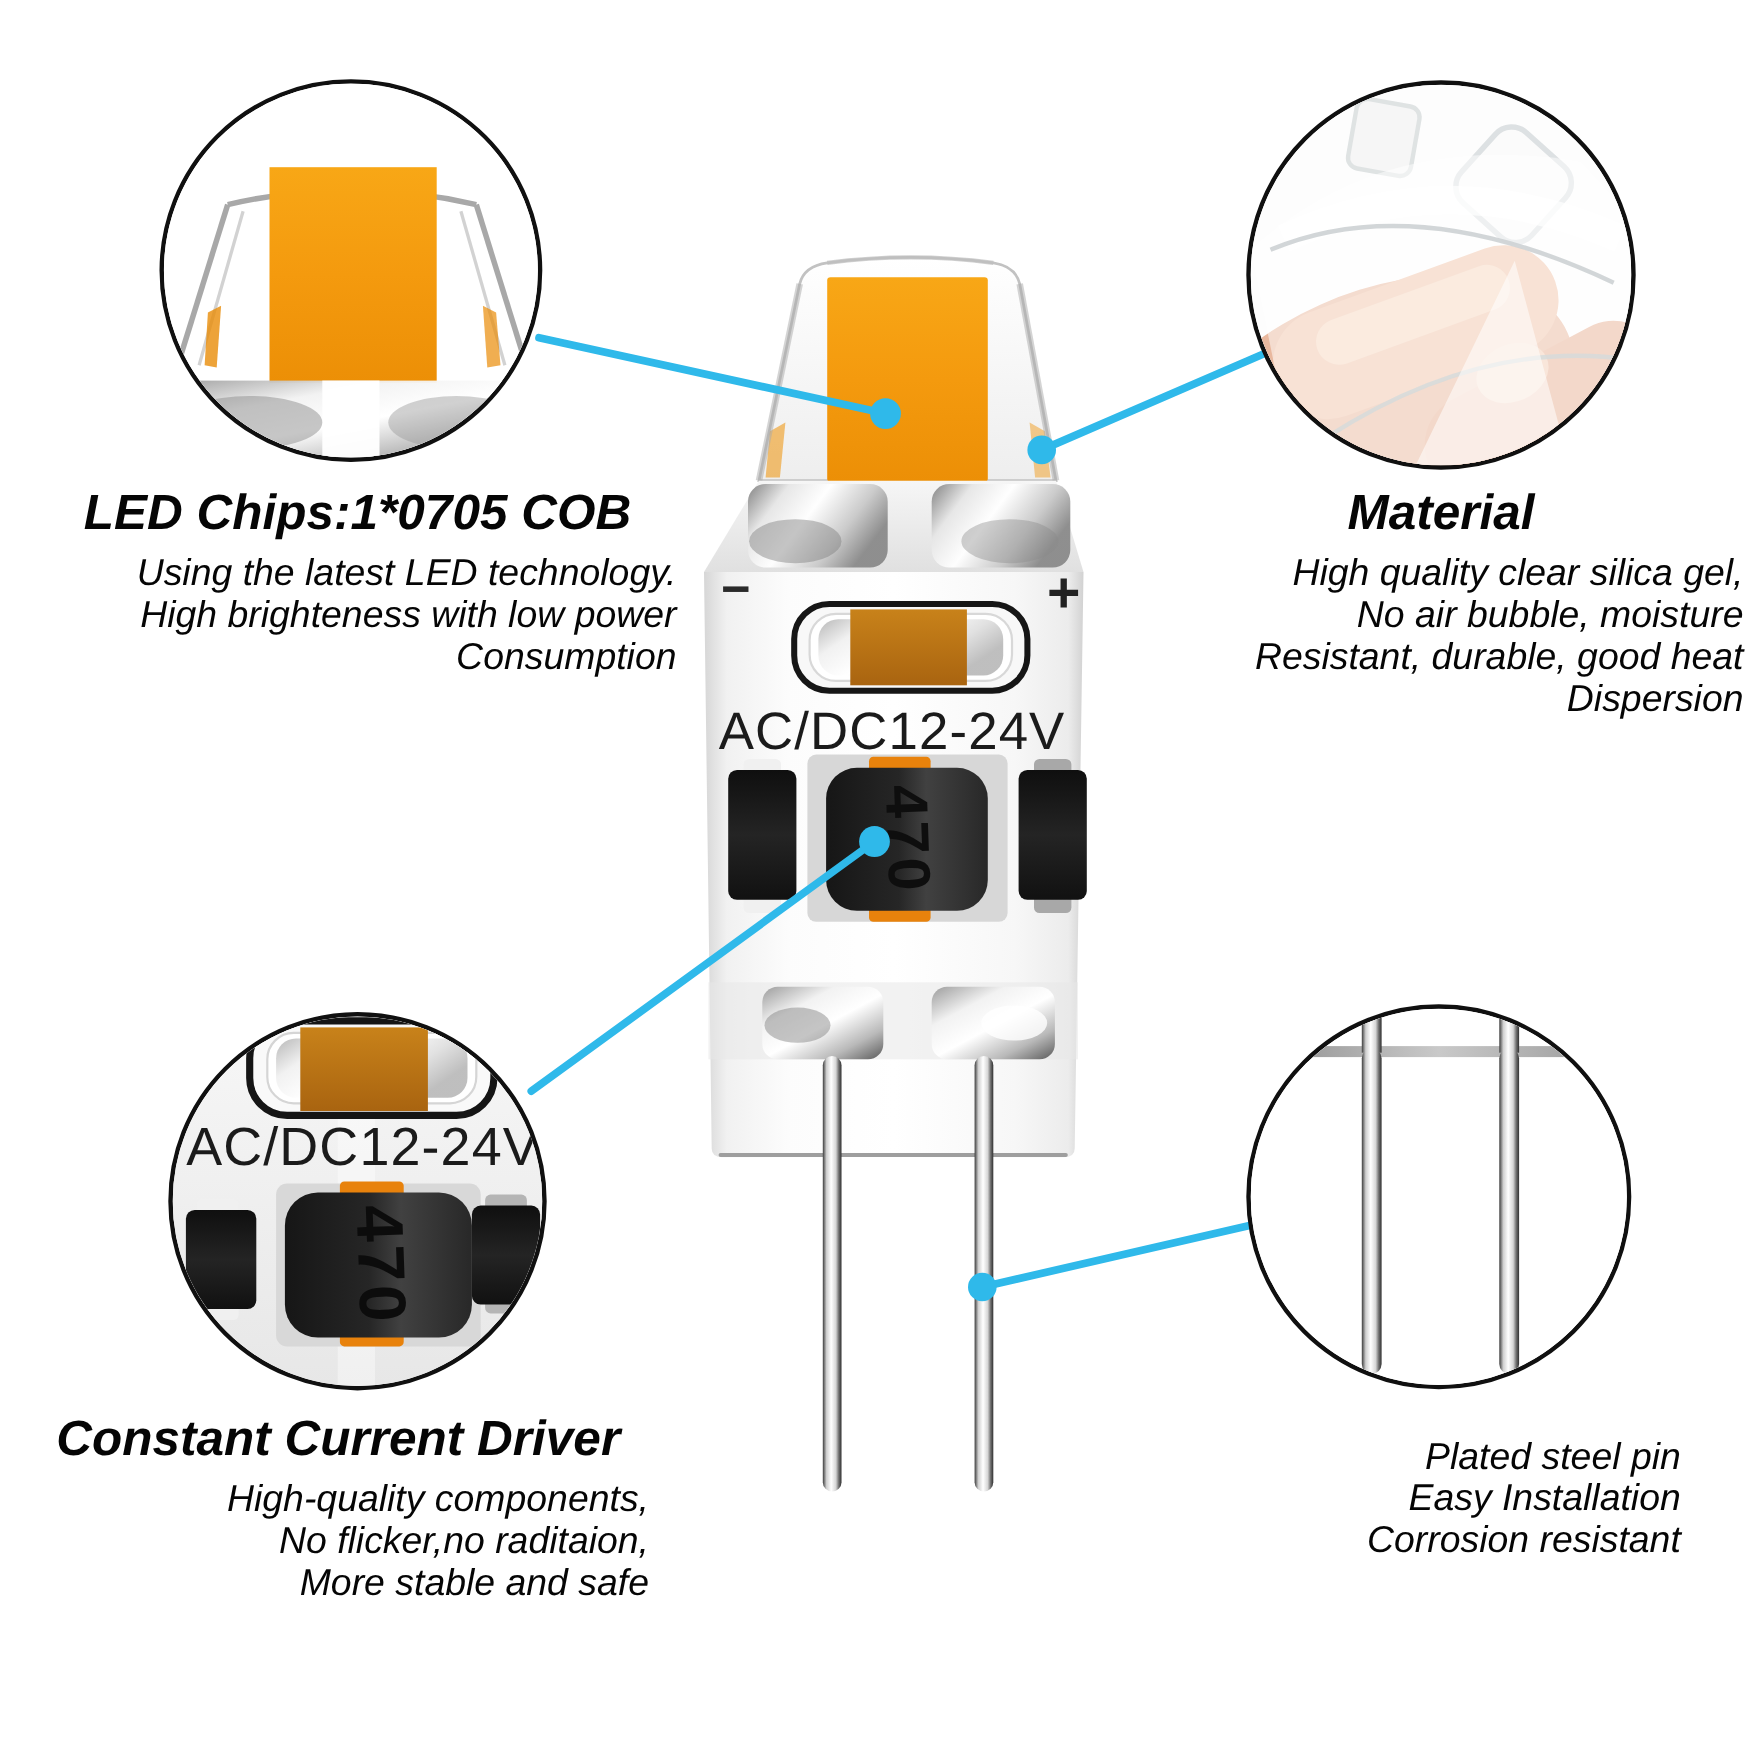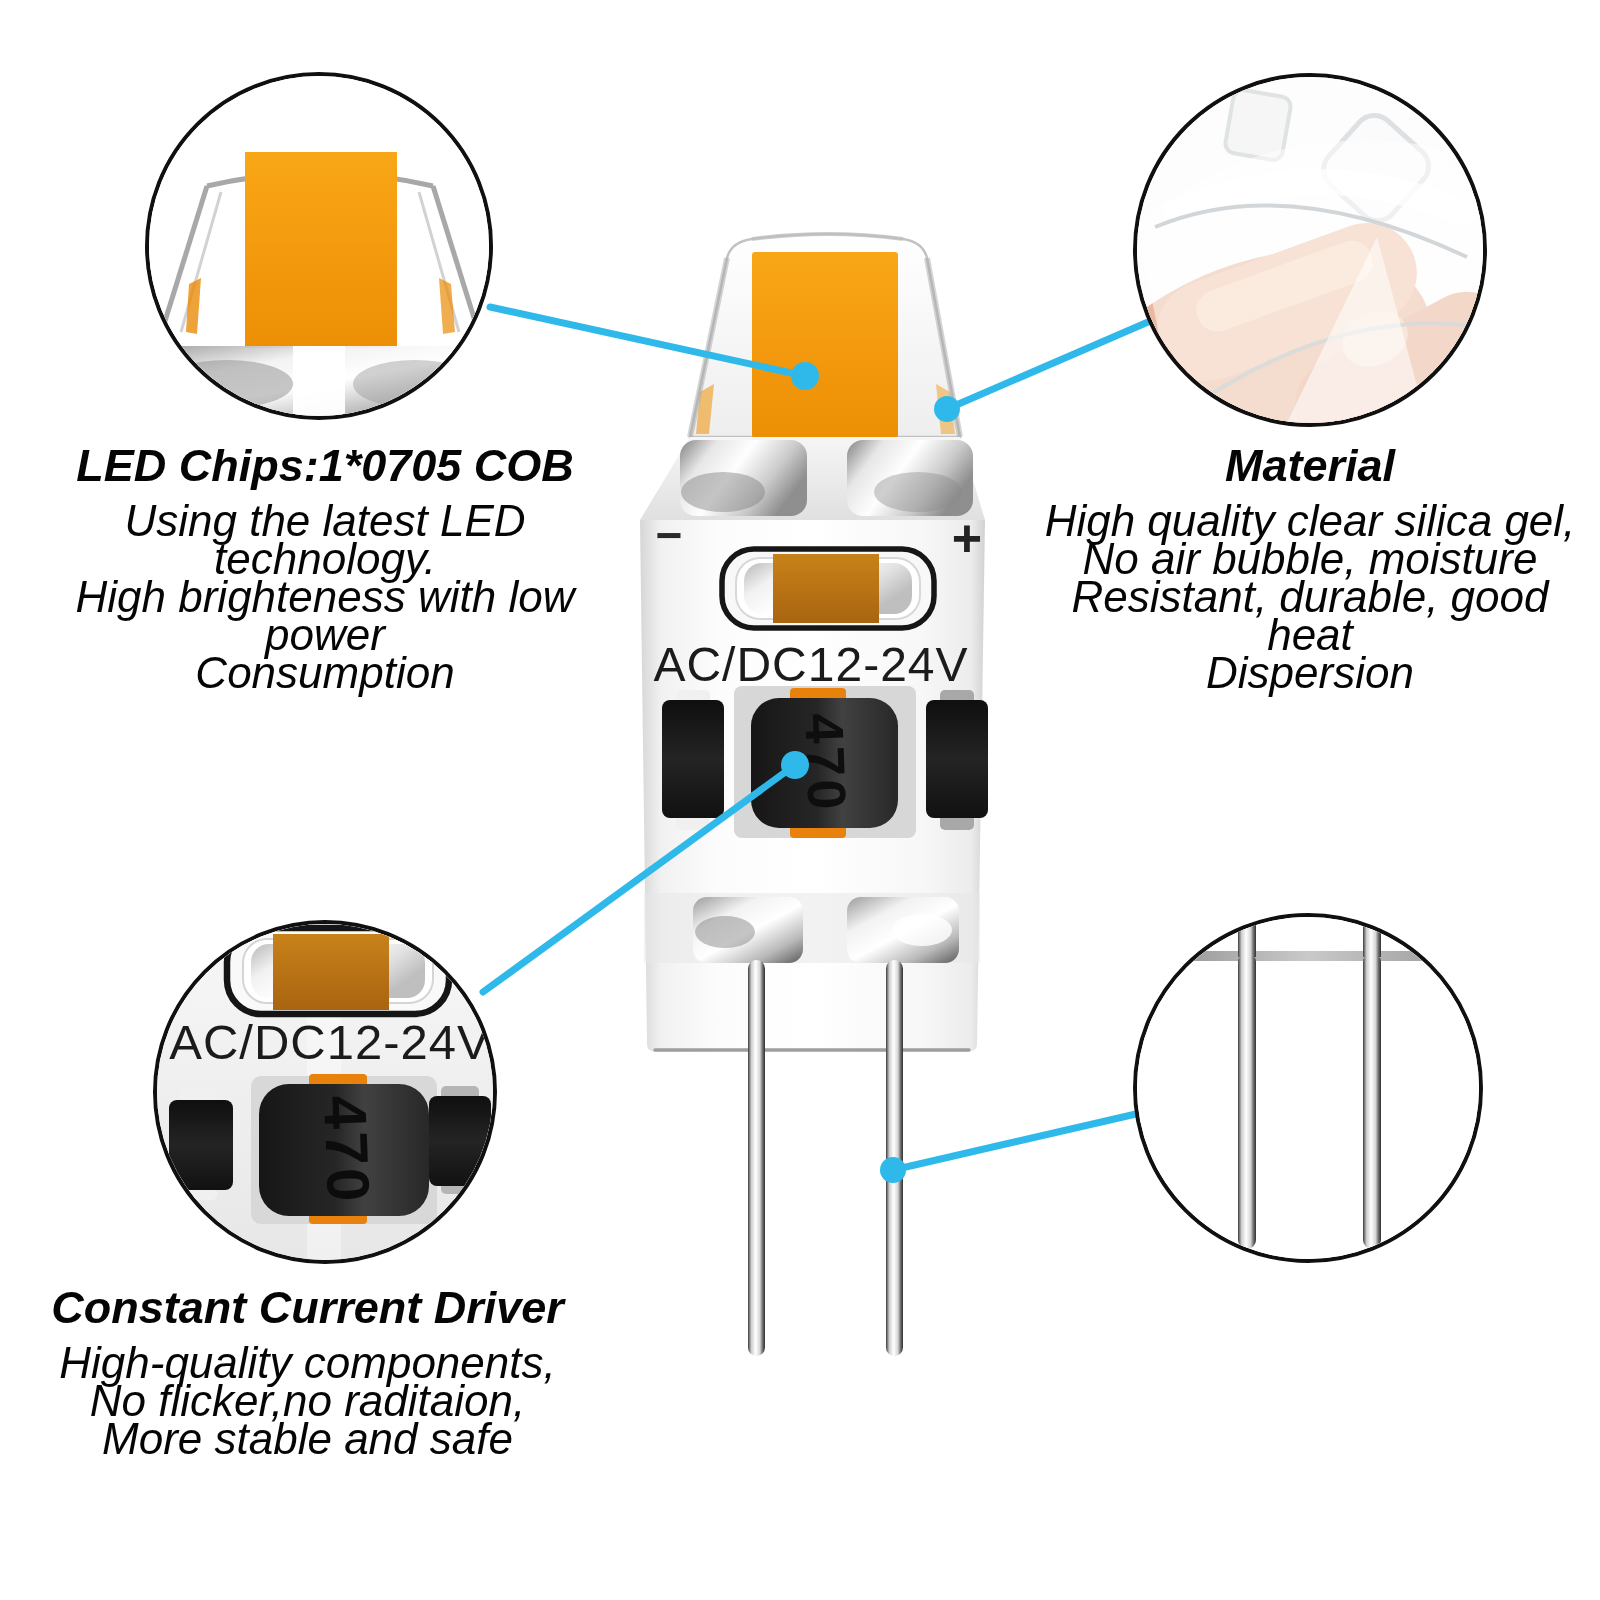--- a/index.html
+++ b/index.html
@@ -12,22 +12,23 @@
     position:absolute;border:4px solid #101010;border-radius:50%;
     overflow:hidden;background:#ffffff;box-sizing:border-box;
   }
   .circle svg{display:block;}
   .callout{position:absolute;text-align:center;color:#050505;font-style:italic;}
   .callout h2{
     margin:0;font-size:45px;font-weight:bold;letter-spacing:0px;line-height:1.05;
     white-space:nowrap;
   }
   .callout p{
-    margin:13px 0 0 0;font-size:44px;font-weight:400;line-height:38px;
+    margin:13px 0 0 0;font-size:34px;font-weight:400;line-height:38px;
     white-space:pre-line;
+    text-align:right;
   }
 </style>
 </head>
 <body>
 
 <div class="canvas">
 
   <svg class="layer" width="1600" height="1600" viewBox="0 0 1600 1600">
     <defs>
       <linearGradient id="gBody" x1="0" y1="0" x2="1" y2="0">
@@ -271,15 +272,18 @@
 
   <div class="callout" style="left:1035px;top:442px;width:550px;">
     <h2>Material</h2>
     <p>High quality clear silica gel,
 No air bubble, moisture
 Resistant, durable, good heat
 Dispersion</p>
   </div>
 
   <div class="callout" style="left:972px;top:1292px;width:556px;">
+    <p>Plated steel pin
+Easy Installation
+Corrosion resistant</p>
   </div>
 
 </div>
 
 </body></html>

